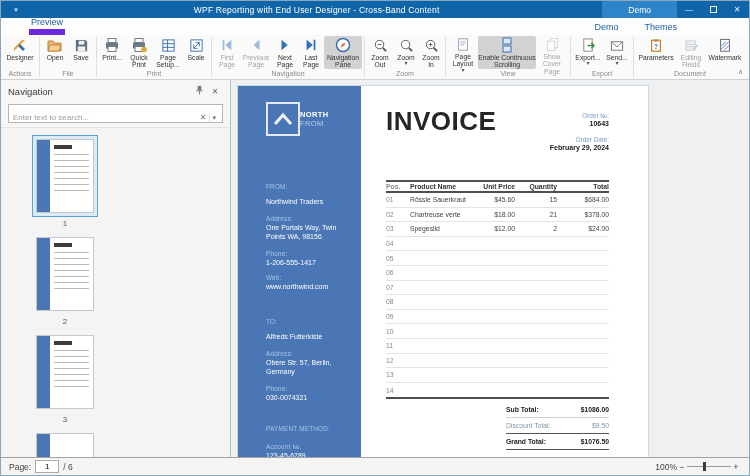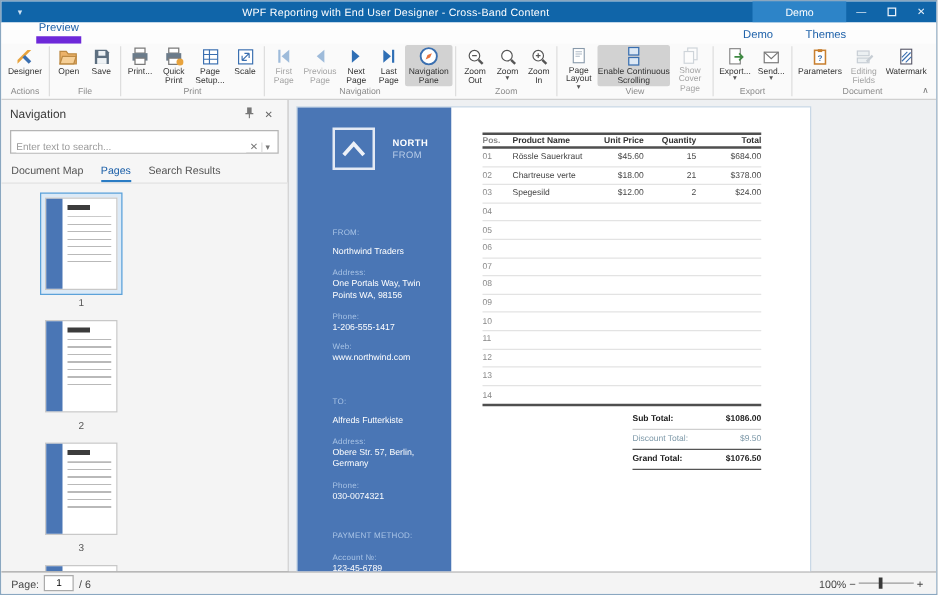--- a/index.html
+++ b/index.html
@@ -66,21 +66,21 @@
   .t-lines { height:38px; background:repeating-linear-gradient(to bottom,#b9b9b9 0 1px,transparent 1px 6px); }
   .thumb-num { text-align:center; font-size:8px; color:#555; margin-top:2px; width:66px; }
 
   
   .preview { flex:1; position:relative; background:#eef0f2; overflow:hidden; }
   .page { position:absolute; left:7px; top:6px; width:410px; height:640px; background:#fff; box-shadow:0 0 0 1px #c9d8e6; display:flex; }
 
   .band { width:123px; background:#4a76b5; padding:15px 6px 0 28px; flex:0 0 auto; }
   .logo-row { display:flex; align-items:center; height:36px; margin-bottom:0; }
   .logo-box { width:34px; height:34px; border:2px solid rgba(255,255,255,.85); display:flex; align-items:center; justify-content:center; }
-  .logo-text { margin-left:14px; }
+  .logo-text { margin-left:0; }
   .logo-l1 { font-size:7.5px; font-weight:bold; color:#fff; letter-spacing:.4px; }
   .logo-l2 { font-size:7.5px; color:#b9cde9; letter-spacing:.4px; }
   .blabel { font-size:6.4px; color:#a9c4e6; letter-spacing:.2px; }
   .bval { font-size:7px; color:#fff; line-height:9px; }
   .mt-from { margin-top:46px; } .mt-name { margin-top:7px; } .mt-lbl { margin-top:9px; }
   .mt-val { margin-top:1px; } .mt-web { margin-top:7px; } .mt-to { margin-top:27px; }
   .mt-pay { margin-top:23px; } .mt-acct { margin-top:11px; }
 
   .content { flex:1; padding:20px 39px 0 25px; min-width:0; }
   .c-head { display:flex; justify-content:space-between; height:74px; }
@@ -425,25 +425,20 @@
         <span class="np-hicon"><svg width="9" height="10" viewBox="0 0 10 11">
               <rect x="3" y="1" width="4" height="5" fill="#777"></rect>
               <path d="M1.5 6.5 h7 M5 6.5 v4" stroke="#777"></path>
             </svg></span>
         <span class="np-hicon">✕</span>
       </div>
       <div class="np-search">
         <input type="text" placeholder="Enter text to search..." style="">
         <span class="np-clear">✕</span>
         <span class="np-dd">▾</span>
-      </div>
-      <div class="np-tabs">
-        <span class="np-tab">Document Map</span>
-        <span class="np-tab active">Pages</span>
-        <span class="np-tab">Search Results</span>
       </div>
       <div class="np-list">
   <div class="thumb-item selected">
     <div class="thumb-frame">
       <div class="thumb-page">
         <div class="thumb-band"></div>
         <div class="thumb-body">
           <div class="t-title"></div>
           <div class="t-lines"></div>
         </div>
@@ -524,20 +519,30 @@
           <div class="blabel mt-lbl">Phone:</div>
           <div class="bval mt-val">030-0074321</div>
 
           <div class="blabel mt-pay">PAYMENT METHOD:</div>
           <div class="blabel mt-acct">Account №:</div>
           <div class="bval mt-val">123-45-6789</div>
 
         </div>
 
         <div class="content">
+          <div class="c-head">
+            <div class="inv-title">INVOICE</div>
+            <div class="order-block">
+              <div class="o-label">Order №:</div>
+              <div class="o-val">10643</div>
+              <div class="o-gap"></div>
+              <div class="o-label">Order Date:</div>
+              <div class="o-val">February 29, 2024</div>
+            </div>
+          </div>
 
           <div class="inv-table">
             <div class="inv-hrow">
               <span class="col-pos">Pos.</span>
               <span class="col-name">Product Name</span>
               <span class="col-price">Unit Price</span>
               <span class="col-qty">Quantity</span>
               <span class="col-total">Total</span>
             </div>
             <div class="inv-rows">

